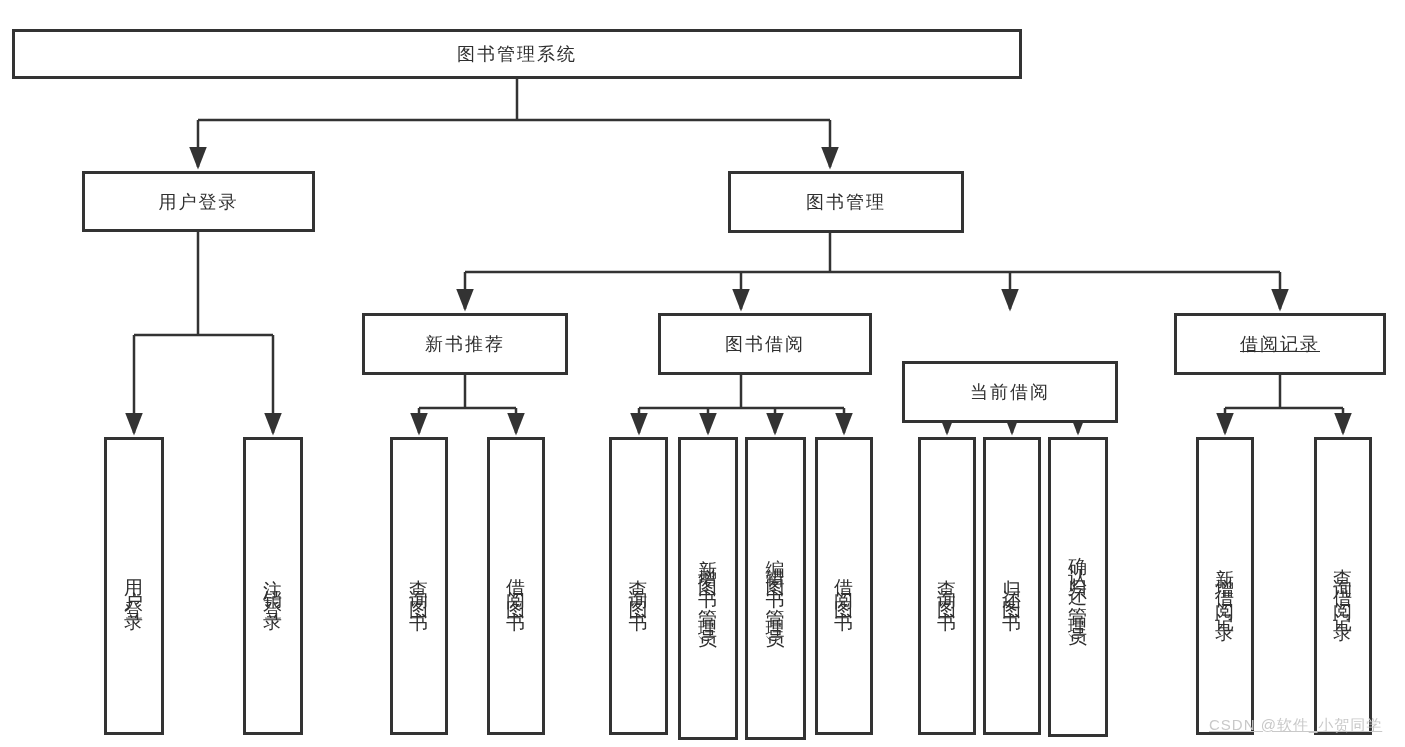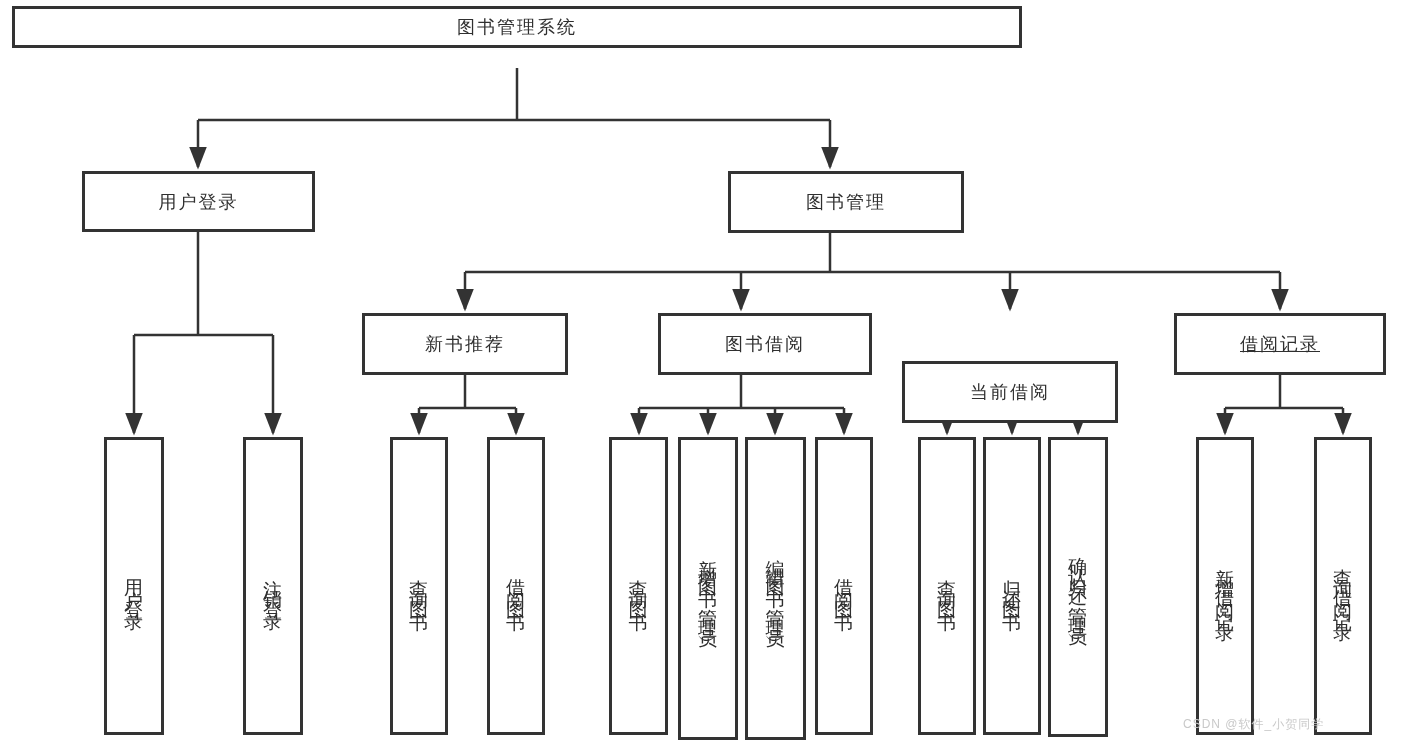--- a/index.html
+++ b/index.html
@@ -49,27 +49,28 @@
   .vbox {
     writing-mode: vertical-rl;
     text-orientation: mixed;
     font-size: 19px;
     letter-spacing: 11px;
     line-height: 1;
   }
   .vbox.tight { letter-spacing: 10px; }
   .watermark {
     position: absolute;
-    left: 1183px;
+    left: 1209px;
     top: 716px;
-    font-size: 12px;
+    font-size: 15px;
     color: var(--watermark);
     letter-spacing: 1px;
     white-space: nowrap;
     z-index: 2;
+    text-decoration: underline;
   }
 </style>
 </head>
 <body>
 
 <div class="stage">
 
   <svg class="connectors" viewBox="0 0 1405 747" xmlns="http://www.w3.org/2000/svg">
     <defs>
       <marker id="arrowhead" viewBox="0 0 9 7" markerWidth="9" markerHeight="7" refX="8" refY="3.5" orient="auto" markerUnits="strokeWidth">
@@ -111,21 +112,21 @@
     <path d="M947 408 V433" marker-end="url(#arrowhead)"></path>
     <path d="M1012 408 V433" marker-end="url(#arrowhead)"></path>
     <path d="M1078 408 V433" marker-end="url(#arrowhead)"></path>
 
     <path d="M1280 375 V408"></path>
     <path d="M1225 408 H1343"></path>
     <path d="M1225 408 V433" marker-end="url(#arrowhead)"></path>
     <path d="M1343 408 V433" marker-end="url(#arrowhead)"></path>
   </svg>
 
-  <div class="box hbox" style="left:12px; top:6px; width:1010px; height:42px;">图书管理系统</div>
+  <div class="box hbox" style="left:12px; top:29px; width:1010px; height:50px;">图书管理系统</div>
 
   <div class="box hbox" style="left:82px; top:171px; width:233px; height:61px;">用户登录</div>
   <div class="box hbox" style="left:688px; top:171px; width:236px; height:62px;margin-left:40px;">图书管理</div>
 
   <div class="box hbox" style="left:362px; top:313px; width:206px; height:62px;">新书推荐</div>
   <div class="box hbox" style="left:658px; top:313px; width:214px; height:62px;">图书借阅</div>
   <div class="box hbox" style="left:902px; top:313px; width:216px; height:62px;margin-top:48px;">当前借阅</div>
   <div class="box hbox" style="left:1174px; top:313px; width:212px; height:62px;text-decoration:underline;">借阅记录</div>
 
   <div class="box vbox" style="left:104px; top:437px; width:60px; height:298px;">用户登录</div>

